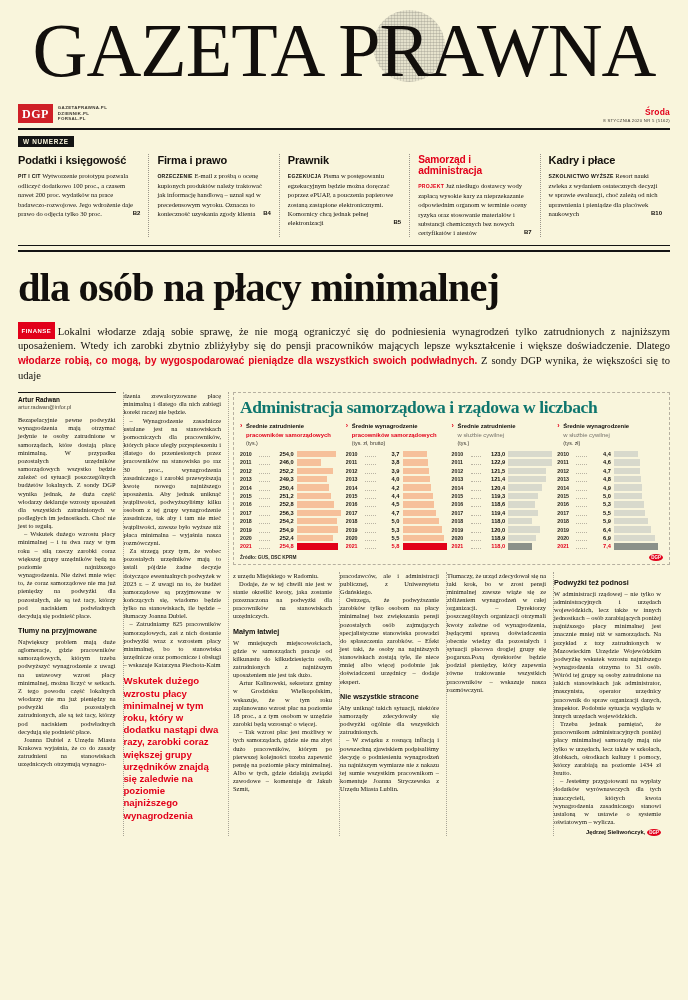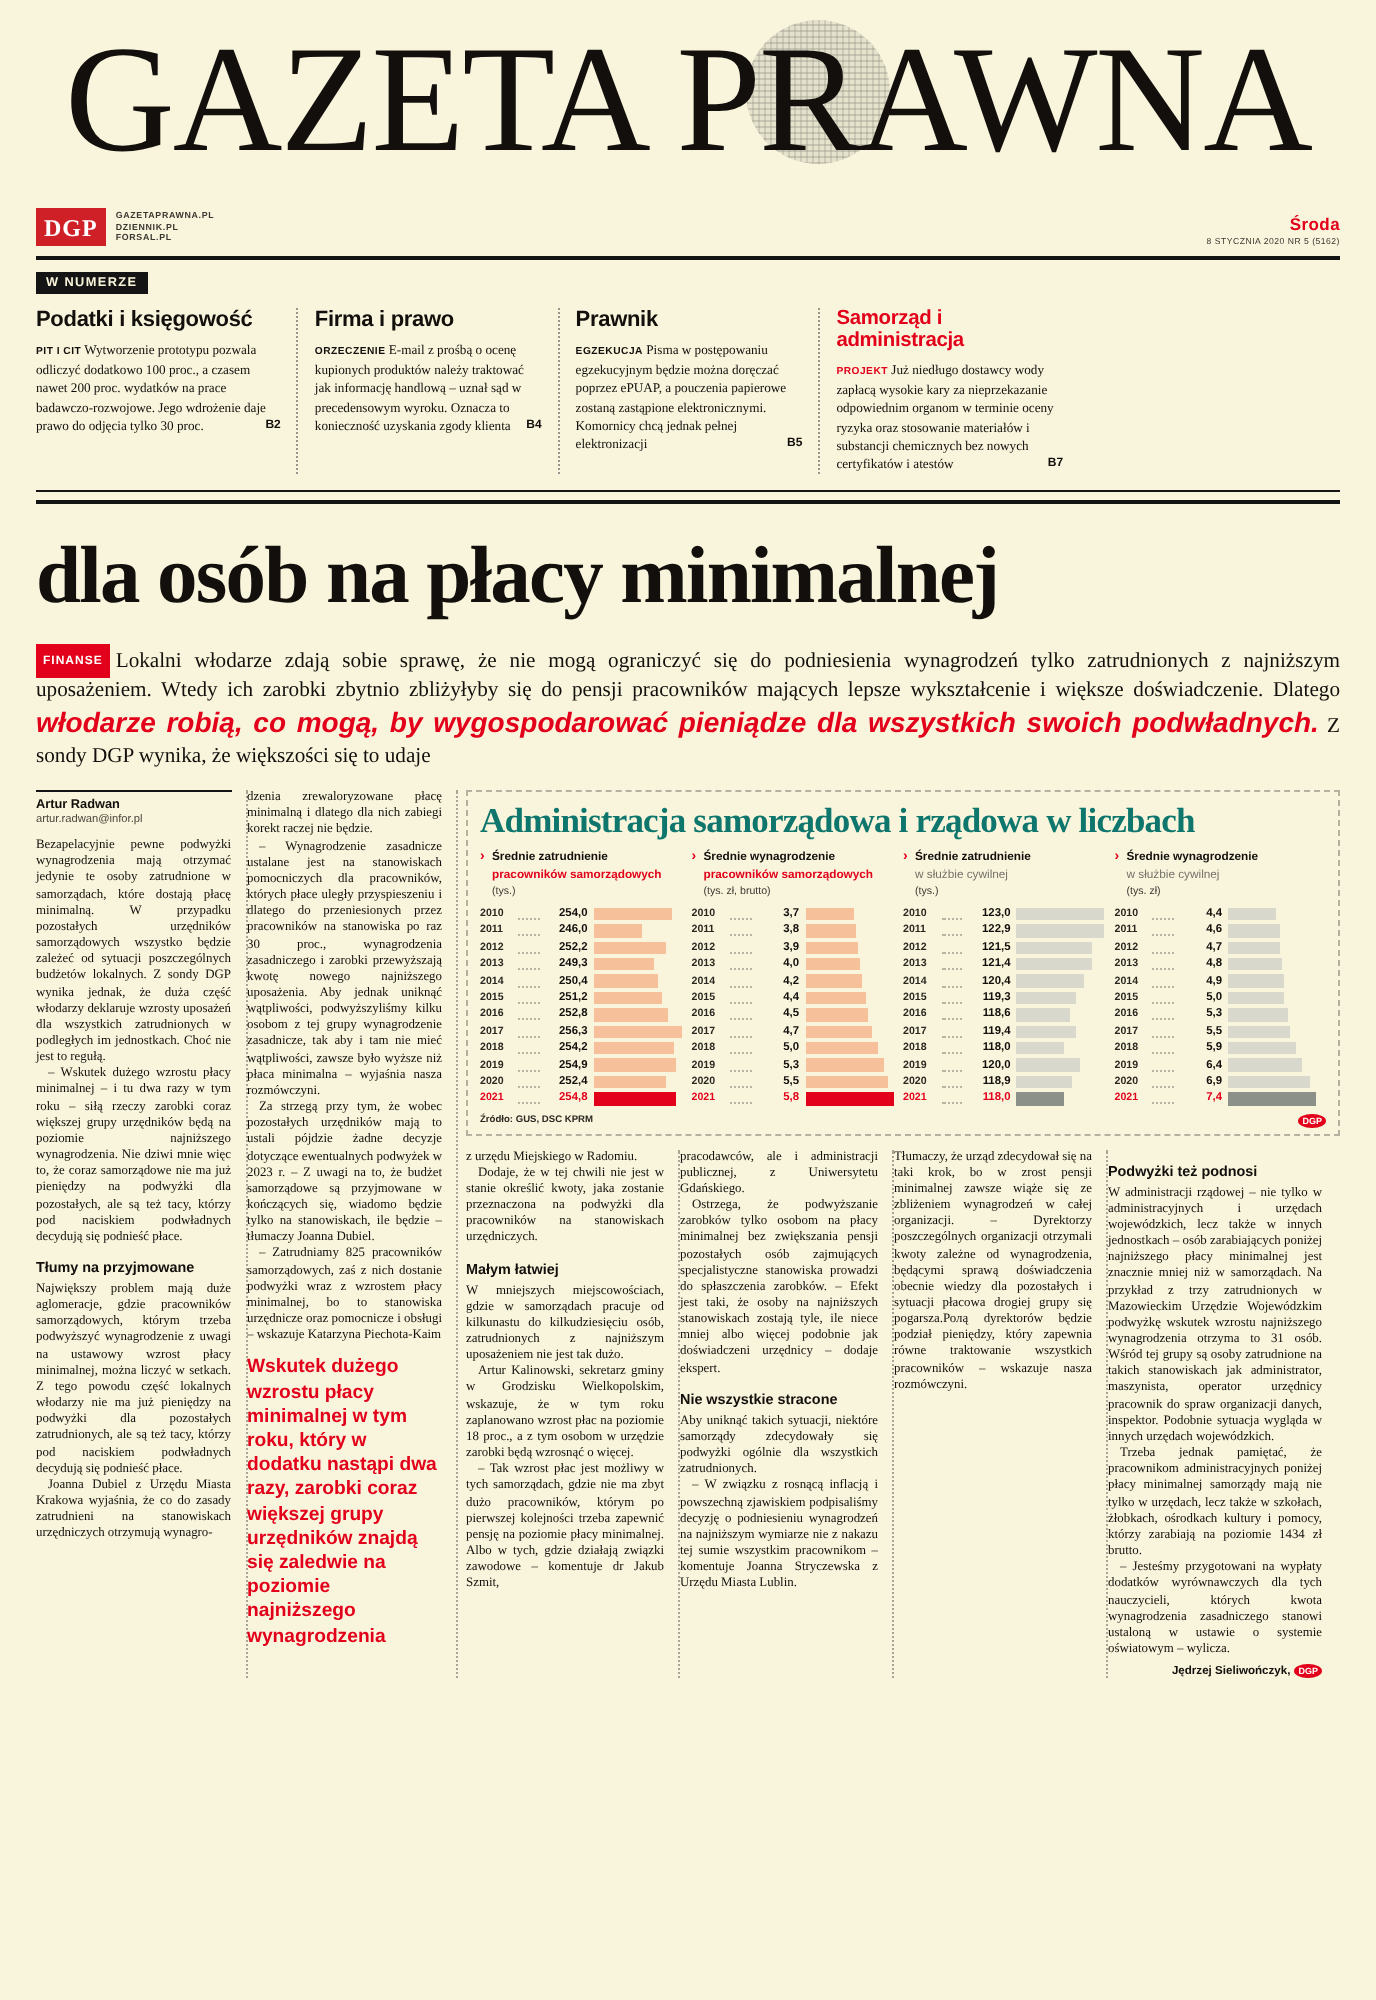--- a/index.html
+++ b/index.html
@@ -126,21 +126,21 @@
     font-size:10.6px;line-height:14.6px;
     font-family:"Liberation Serif", serif;
     text-align:justify;
   }
   .lead-tag{
     display:inline-block;background:#e2001a;color:#fff;
     font-family:"Liberation Sans", sans-serif;font-weight:bold;
     font-size:6px;letter-spacing:.5px;padding:1.5px 3.5px 1px;
     vertical-align:2px;margin-right:3px;
   }
-  .lead b{color:#e2001a;font-family:"Liberation Sans", sans-serif;font-size:14px;font-style:italic;}
+  .lead b{color:#e2001a;font-family:"Liberation Sans", sans-serif;font-size:10px;}
 
   
   .body-area{display:flex;gap:0;margin-top:9px;}
   .col{
     width:107px;padding-right:7px;
     border-right:1px dotted #a9a496;
     box-sizing:border-box;
   }
   .col.last{border-right:0;padding-right:0;}
   .col p{
@@ -277,20 +277,24 @@
     <div class="wnum-col">
       <h3>Prawnik</h3>
       <p><span class="kicker">EGZEKUCJA</span> <span>Pisma w postępowaniu egzekucyjnym będzie można doręczać poprzez ePUAP, a pouczenia papierowe zostaną zastąpione elektronicznymi. Komornicy chcą jednak pełnej elektronizacji</span> <span class="pg">B5</span></p>
     </div>
 
     <div class="wnum-col">
       <h3 class="red">Samorząd i administracja</h3>
       <p><span class="kicker red">PROJEKT</span> <span>Już niedługo dostawcy wody zapłacą wysokie kary za nieprzekazanie odpowiednim organom w terminie oceny ryzyka oraz stosowanie materiałów i substancji chemicznych bez nowych certyfikatów i atestów</span> <span class="pg">B7</span></p>
     </div>
 
+    <div class="wnum-col">
+      <h3>Kadry i płace</h3>
+      <p><span class="kicker">SZKOLNICTWO WYŻSZE</span> <span>Resort nauki zwleka z wydaniem ostatecznych decyzji w sprawie ewaluacji, choć zależą od nich uprawnienia i pieniądze dla placówek naukowych</span> <span class="pg">B10</span></p>
+    </div>
 
   </div>
   <hr class="rule-thin">
   <hr class="rule-thin2">
 
   
   <div class="headline">
     <div>dla osób na płacy minimalnej</div>
   </div>
 

